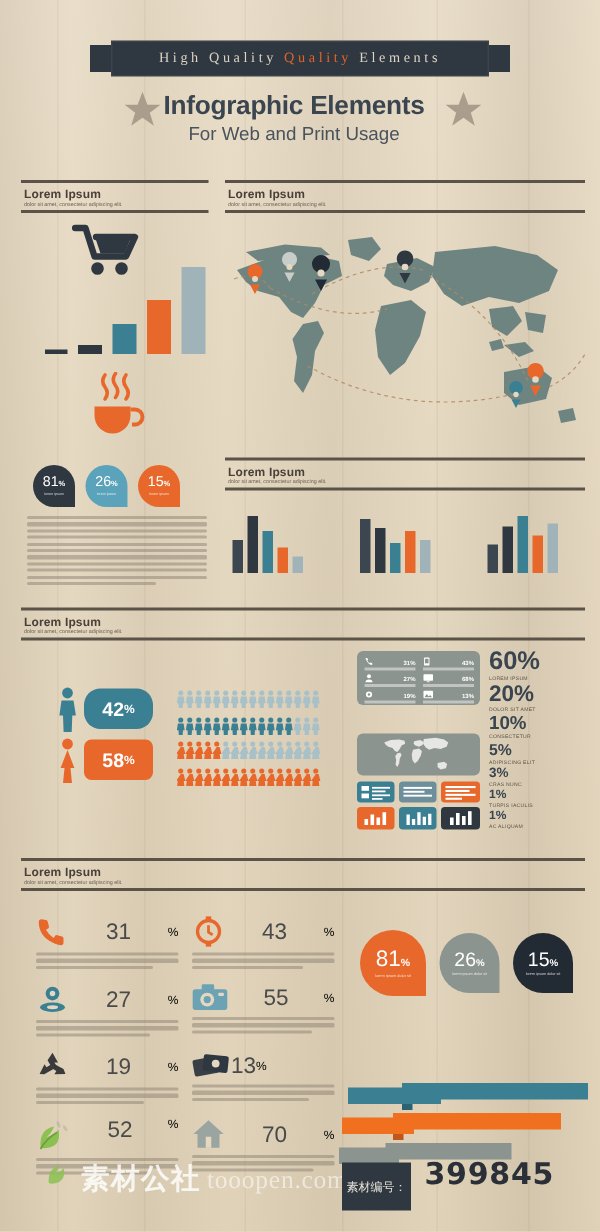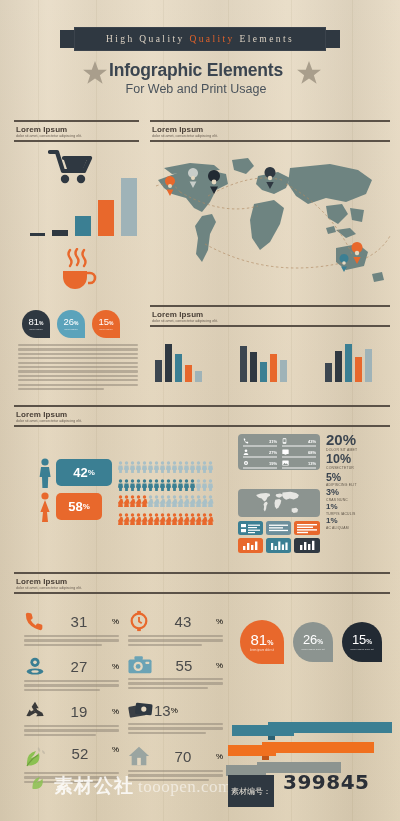--- a/index.html
+++ b/index.html
@@ -296,21 +296,21 @@
     <div class="s">dolor sit amet, consectetur adipiscing elit.</div>
     <div class="rule-bot"></div>
   </div>
 
   <div style="position:absolute;left:38px;top:458px">
     <svg width="14" height="30" viewBox="0 0 14 30">
         <circle cx="7" cy="4" r="3.6" fill="#3b7f93"></circle>
         <path d="M3 9 h8 l1.6 10 h-2.4 l-.4 11 h-5.4 l-.4 -11 h-2.4 z" fill="#3b7f93"></path>
       </svg>
   </div>
-  <div class="pill" style="left:56px;top:459px;position:absolute;width:56px;height:27px;background:#3b7f93;">
+  <div class="pill" style="left:56px;top:459px;position:absolute;width:46px;height:27px;background:#3b7f93;border-radius:11px;">
     <span style="font-size:13px">42</span>
     <span style="font-size:8px">%</span>
   </div>
 
   <div style="position:absolute;left:38px;top:492px">
     <svg width="14" height="30" viewBox="0 0 14 30">
         <circle cx="7" cy="4" r="3.6" fill="#e8682c"></circle>
         <path d="M7 8 l4.6 12 h-2.6 l1 10 h-6 l1 -10 h-2.6 z" fill="#e8682c"></path>
       </svg>
   </div>
@@ -724,20 +724,24 @@
   <div class="minicard" style="left:294px;top:538px;width:26px;height:15px;background:#2f3841;">
     <svg width="26" height="15" viewBox="0 0 26 15">
         <rect x="6" y="7" width="2.4" height="5" fill="#fff"></rect>
         <rect x="10" y="4" width="2.4" height="8" fill="#fff"></rect>
         <rect x="14" y="6" width="2.4" height="6" fill="#fff"></rect>
         <rect x="18" y="2.8" width="2.4" height="9.2" fill="#fff"></rect>
       </svg>
   </div>
 
   <div class="pctlist" style="left:326px;top:432px;width:70px;">
+    <div>
+      <div class="pv" style="font-size:17px">60%</div>
+      <div class="pl">LOREM IPSUM</div>
+    </div>
     <div>
       <div class="pv" style="font-size:15px">20%</div>
       <div class="pl">DOLOR SIT AMET</div>
     </div>
     <div>
       <div class="pv" style="font-size:12.5px">10%</div>
       <div class="pl">CONSECTETUR</div>
     </div>
     <div>
       <div class="pv" style="font-size:10.5px">5%</div>

